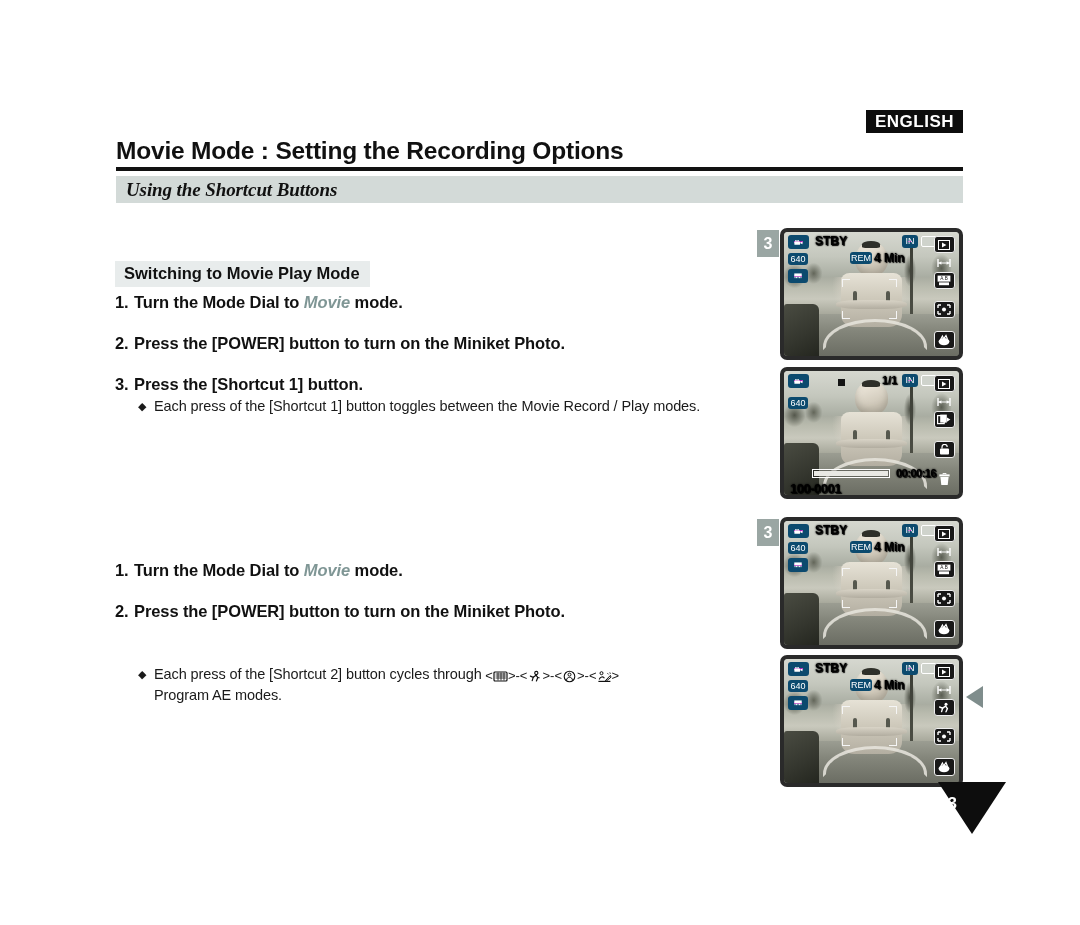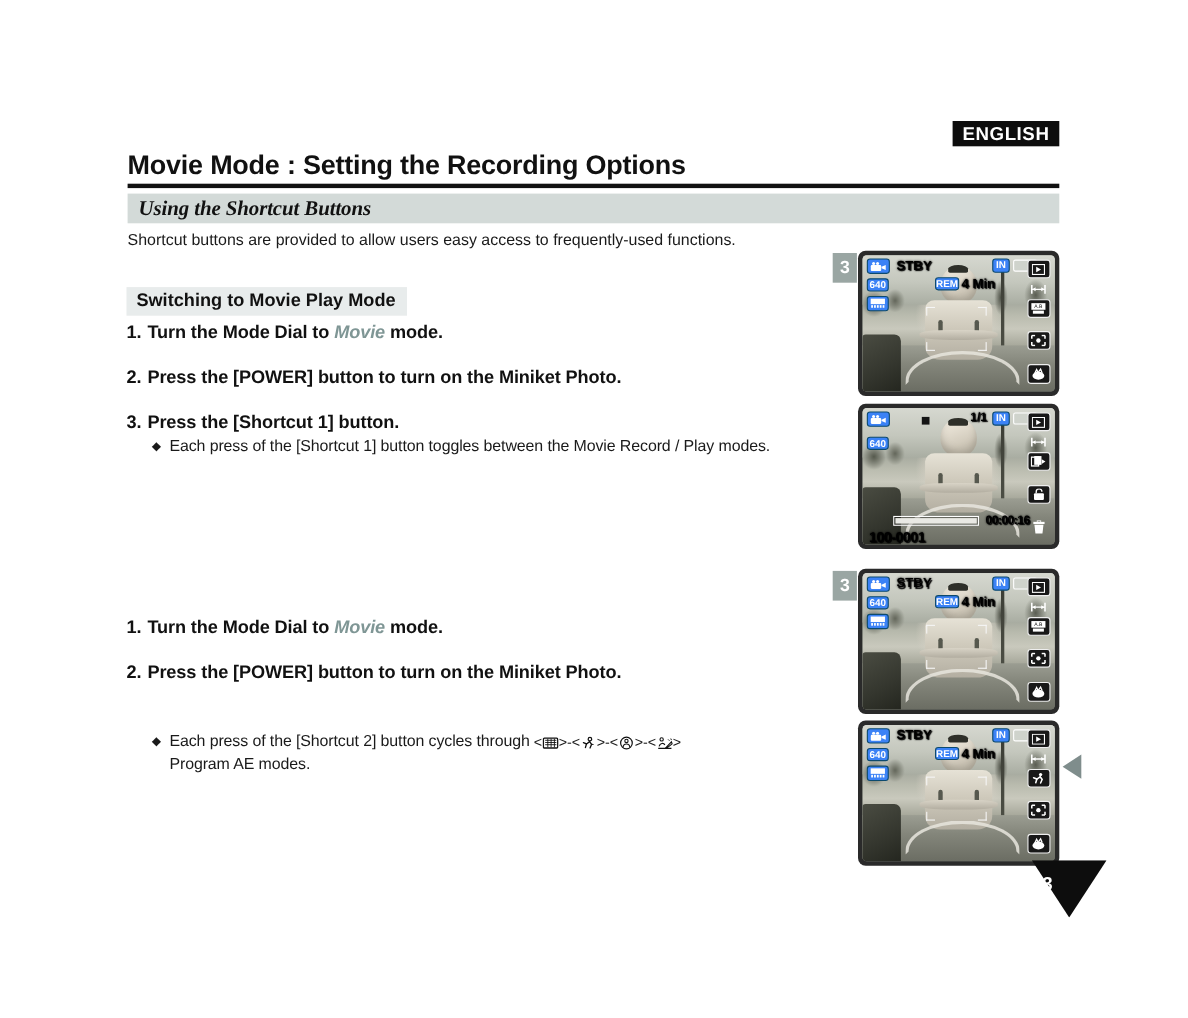--- a/index.html
+++ b/index.html
@@ -269,29 +269,29 @@
     bottom: 0;
     width: 20%;
     height: 42%;
     background: linear-gradient(150deg, #4a4c42 0%, #34362e 60%, #24261f 100%);
     border-radius: 3px 6px 0 0;
   }
 
   
   .osd { position: absolute; }
   .osd-chip {
-    background: #3b82f6;
+    background: #a21caf;
     color: #fff;
     border-radius: 3px;
-    font-weight: bold;
+    font-weight: normal;
     display: flex;
     align-items: center;
     justify-content: center;
     line-height: 1;
-    border: 1px solid #0c4a6e;
+    border: 6px solid #0c4a6e;
     box-sizing: border-box;
   }
   .osd-text {
     color: #000000;
     font-weight: bold;
     text-shadow: 0 0 2px #000, 1px 1px 1px #000;
   }
   .side-rail {
     position: absolute;
     right: 3px;
@@ -409,21 +409,20 @@
 
   <div class="english-badge">ENGLISH</div>
 
   <div class="main-title">Movie Mode : Setting the Recording Options</div>
   <div class="title-rule"></div>
 
   <div class="section-banner">
     <div class="section-banner-text">Using the Shortcut Buttons</div>
   </div>
 
-  <div class="intro-text">Shortcut buttons are provided to allow users easy access to frequently-used functions.</div>
 
   <div class="subhead" id="subhead-switching">Switching to Movie Play Mode</div>
 
   <div class="step" style="left:115px; top:293px;">
     <span class="num">1.</span><span>Turn the Mode Dial to </span><span class="movie-word">Movie</span><span> mode.</span>
   </div>
 
   <div class="step" style="left:115px; top:334px;">
     <span class="num">2.</span><span>Press the [POWER] button to turn on the Miniket Photo.</span>
   </div>

